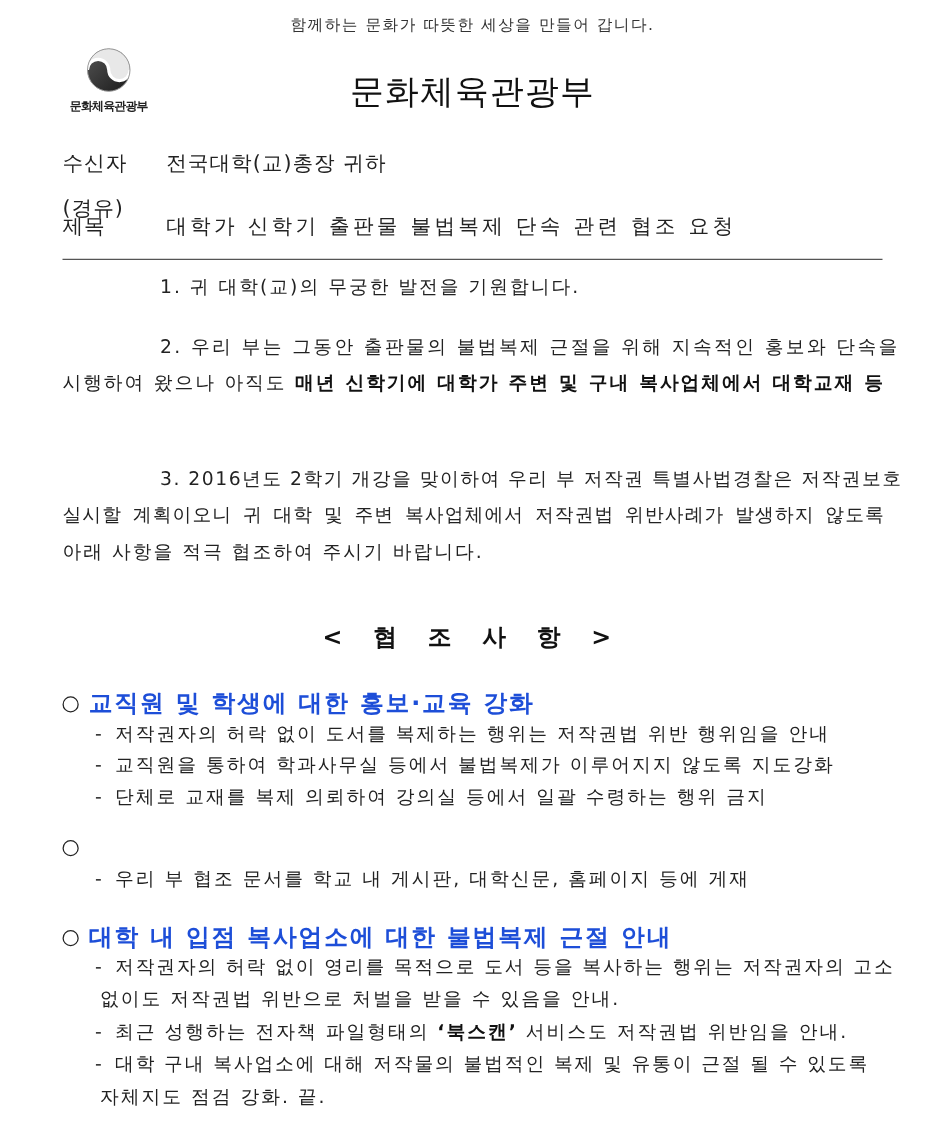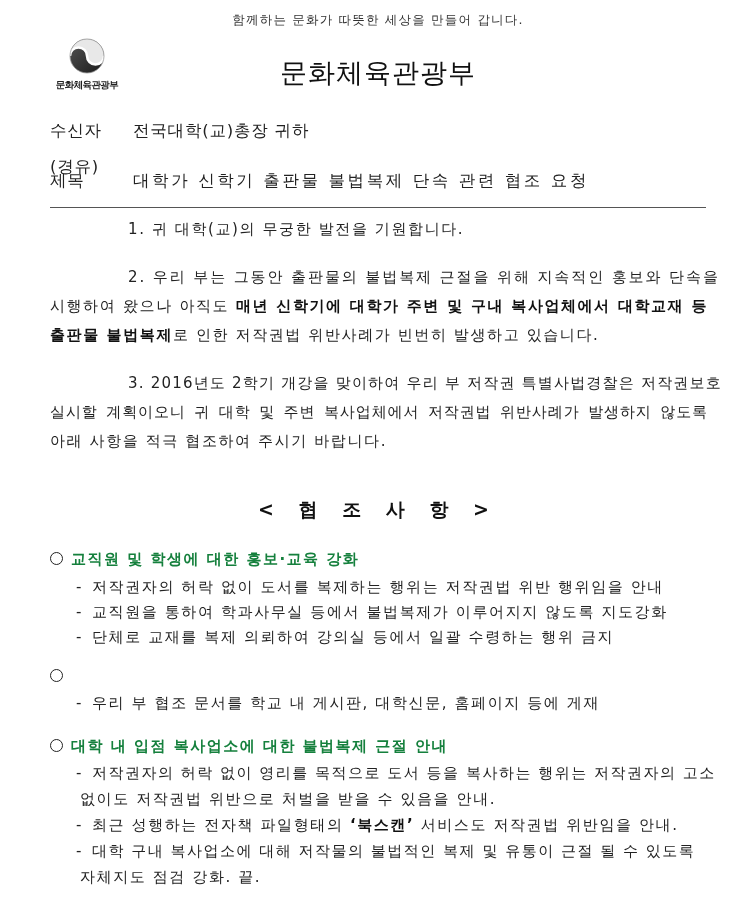--- a/index.html
+++ b/index.html
@@ -54,21 +54,21 @@
     .para .line.last { text-align-last: left; }
     .ind { display: inline-block; width: 78px; }
     b { font-weight: bold; color: #111; }
 
     .coop-title {
       top: 497px; left: 0; width: 756px; text-align: center;
       font-size: 19px; font-weight: bold; letter-spacing: 9px; color: #111;
     }
 
     .section-head {
-      left: 50px; font-size: 15px; font-weight: bold; letter-spacing: 1.5px; color: #15803d;
+      left: 50px; font-size: 19px; font-weight: bold; letter-spacing: 1.5px; color: #1d4ed8;
     }
     .section-head .circle {
       display: inline-block; width: 11px; height: 11px; border: 1.5px solid #222;
       border-radius: 50%; margin-right: 8px; vertical-align: -1px;
     }
     .item {
       left: 76px; font-size: 15px; letter-spacing: 1.6px; color: #222;
     }
     .item .dash { display: inline-block; width: 16px; }
     .item.cont { left: 80px; }
@@ -109,21 +109,20 @@
 
 <div class="abs divider"></div>
 
 <div class="abs para" style="top:215px;">
   <span class="line last" style="letter-spacing:1.6px;"><span class="ind"></span><span>1. 귀 대학(교)의 무궁한 발전을 기원합니다.</span></span>
 </div>
 
 <div class="abs para" style="top:263px;">
   <span class="line" style="letter-spacing:1.9px;"><span class="ind"></span><span>2. 우리 부는 그동안 출판물의 불법복제 근절을 위해 지속적인 홍보와 단속을</span></span>
   <span class="line" style="letter-spacing:1.55px;"><span>시행하여 왔으나 아직도 </span><b>매년 신학기에 대학가 주변 및 구내 복사업체에서 대학교재 등</b></span>
-  <span class="line last" style="letter-spacing:1.6px;"><b>출판물 불법복제</b><span>로 인한 저작권법 위반사례가 빈번히 발생하고 있습니다.</span></span>
 </div>
 
 <div class="abs para" style="top:369px;">
   <span class="line" style="letter-spacing:1.2px;"><span class="ind"></span><span>3. 2016년도 2학기 개강을 맞이하여 우리 부 저작권 특별사법경찰은 저작권보호</span></span>
   <span class="line" style="letter-spacing:0.9px;"><span>실시할 계획이오니 귀 대학 및 주변 복사업체에서 저작권법 위반사례가 발생하지 않도록</span></span>
   <span class="line last" style="letter-spacing:1.6px;"><span>아래 사항을 적극 협조하여 주시기 바랍니다.</span></span>
 </div>
 
 <div class="abs coop-title">&lt; 협 조 사 항 &gt;</div>
 

